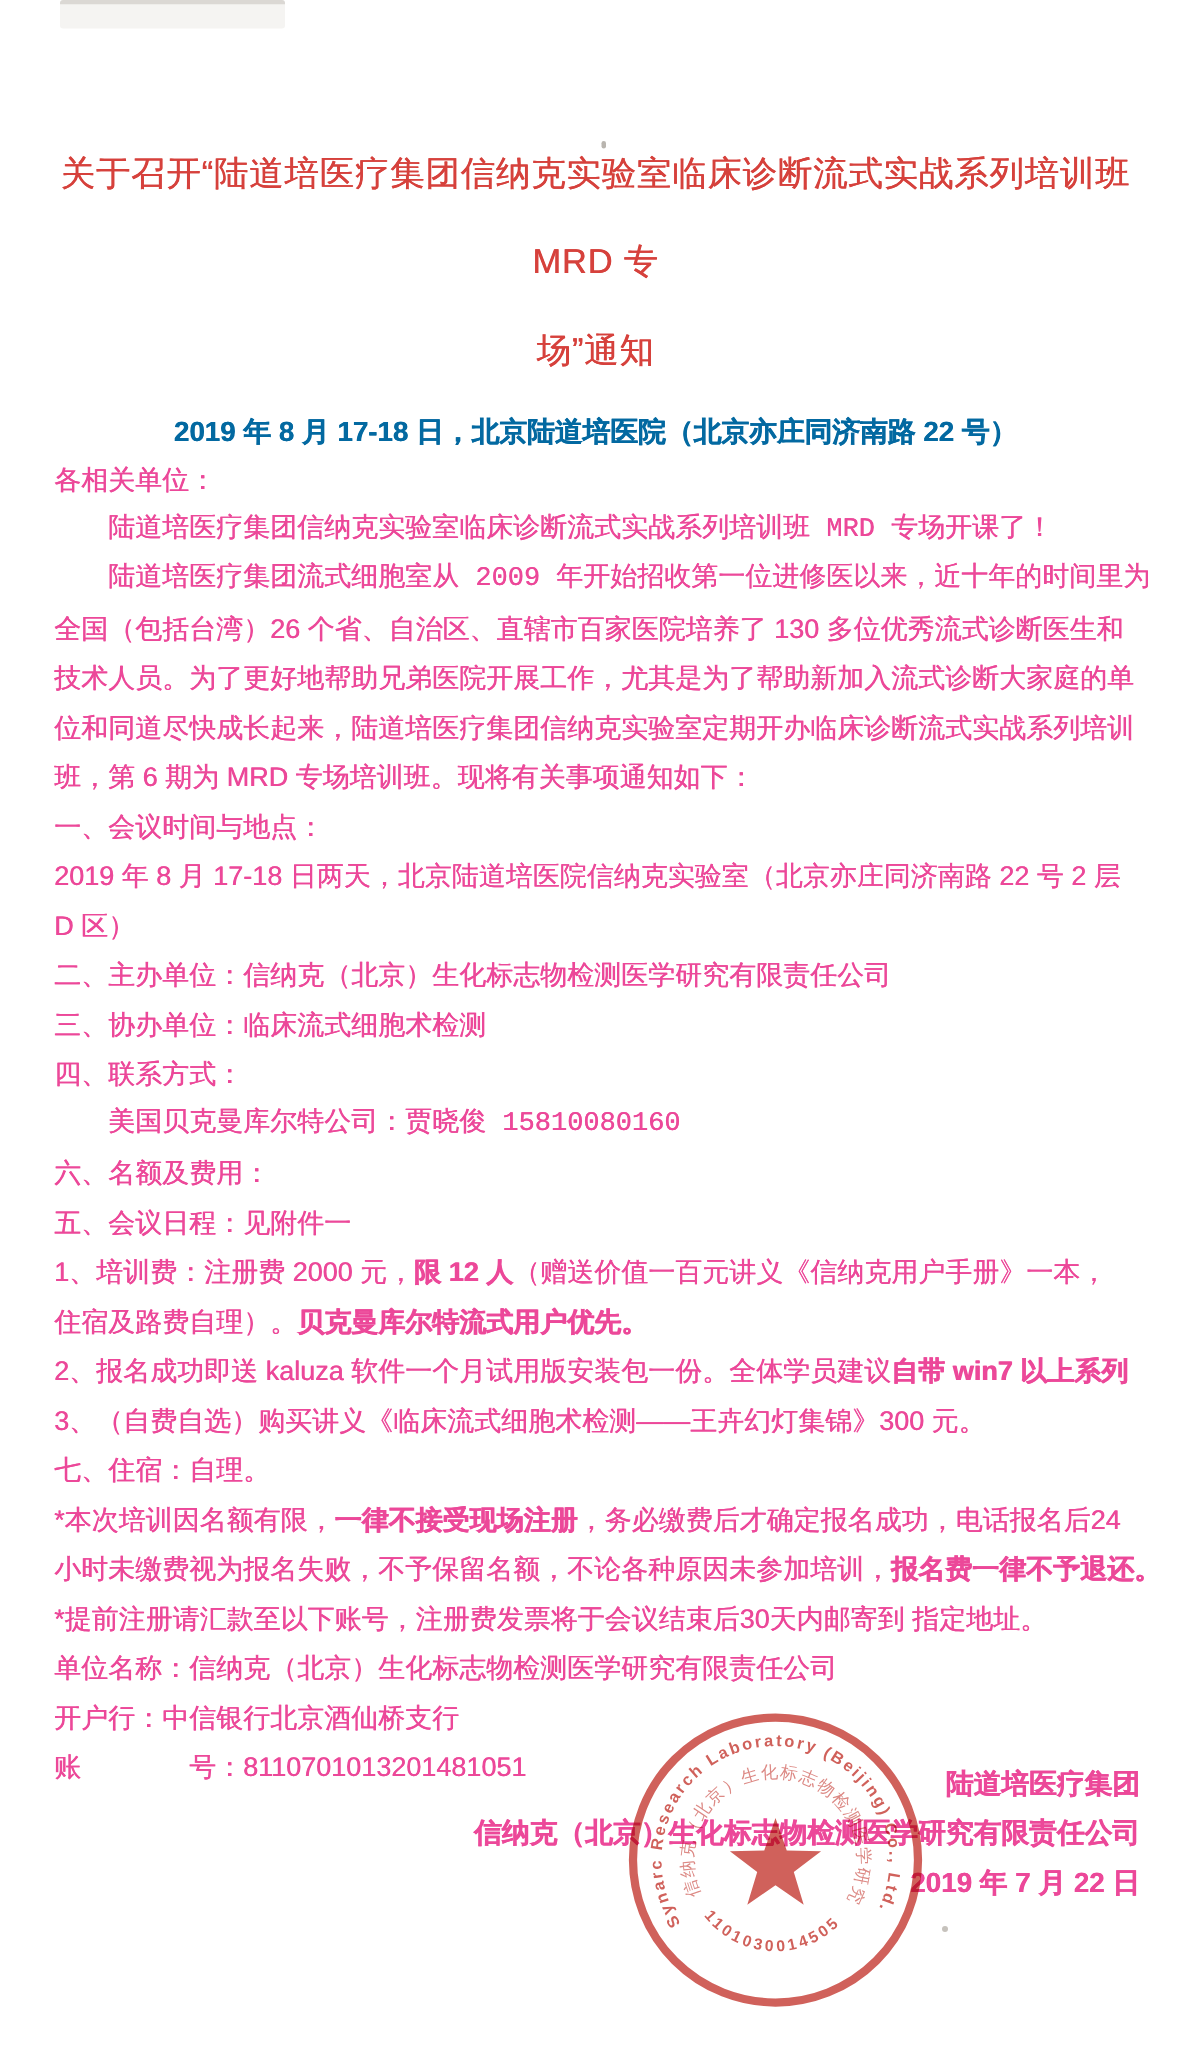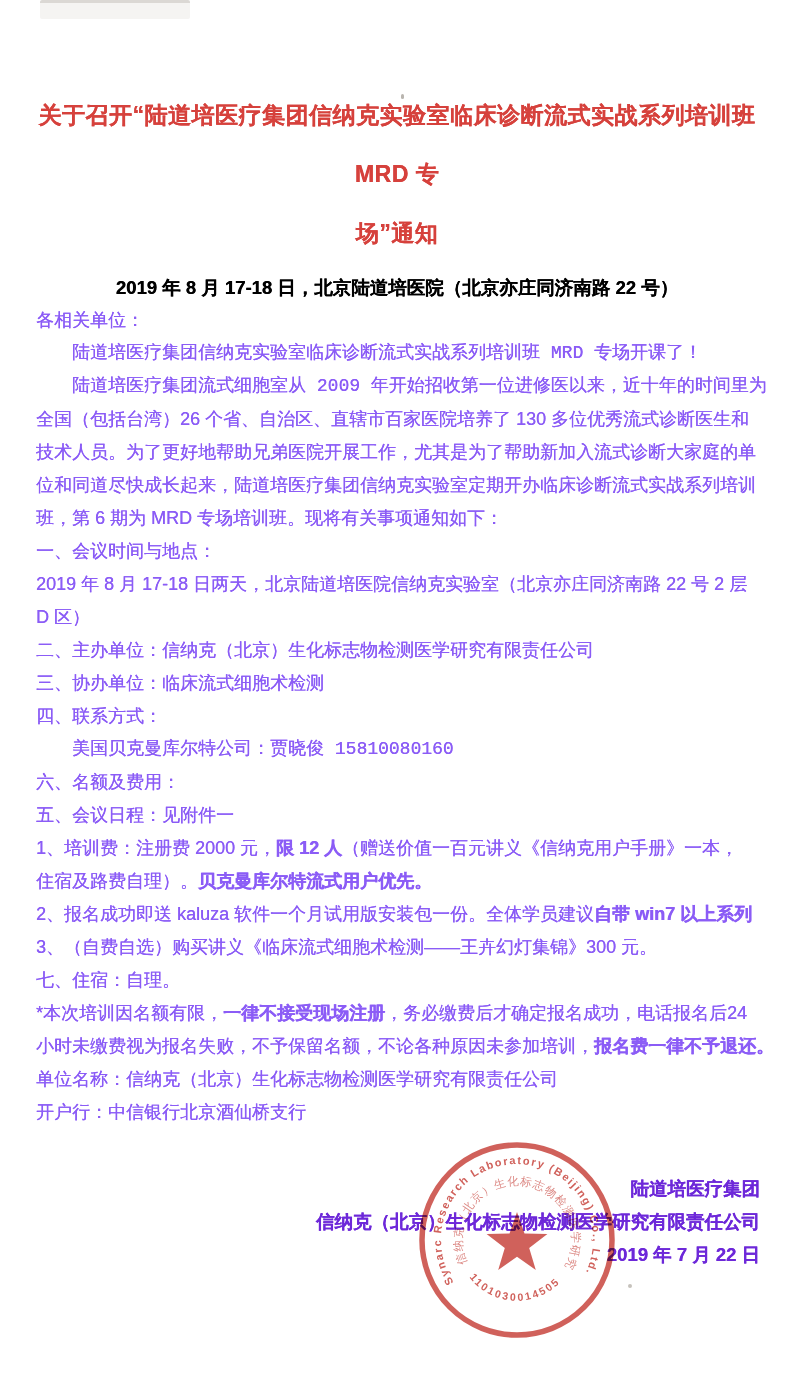--- a/index.html
+++ b/index.html
@@ -17,52 +17,52 @@
     background:#f5f4f2;border-top:3px solid #dbd8d4;border-radius:2px;
   }
   .speck-1{position:absolute;left:401px;top:94px;width:3px;height:5px;background:#b9b5af;border-radius:2px;}
   .speck-2{position:absolute;left:628px;top:1284px;width:4px;height:4px;background:#c6c2bc;border-radius:2px;}
 
   .title{
     margin:0 30px;
     padding-top:86px;
     text-align:center;
     font-size:23px;
-    font-weight:bold;
+    font-weight:normal;
     line-height:59px;
     color:#d6413c;
     letter-spacing:.5px;
     text-shadow:.3px 0 0 currentColor;
   }
   .subtitle{
     margin-top:12px;
     text-align:center;
     font-size:18.5px;
     font-weight:bold;
-    color:#000000;
+    color:#0369a1;
     text-shadow:.3px 0 0 currentColor;
   }
   .doc-body{
     margin:4px 36px 0 36px;
     font-size:18px;
     line-height:33px;
-    color:#8b5cf6;
+    color:#ec4899;
   }
   .doc-body .line{white-space:nowrap;text-shadow:.25px 0 0 currentColor;}
   .doc-body .line.indent{padding-left:36px;font-family:Liberation Mono, monospace;}
   .doc-body .seg-b{font-weight:bold;text-shadow:.45px 0 0 currentColor;margin-top:19px;}
 
   .signature{
     position:absolute;
     right:34px;top:1172px;
     text-align:right;
     font-size:18.5px;
     font-weight:bold;
     line-height:33px;
-    color:#6d28d9;
+    color:#ec4899;
     text-shadow:.3px 0 0 currentColor;
     z-index:1;
   }
 
   .seal{
     position:absolute;
     left:397px;top:1120px;
     width:240px;height:240px;
     z-index:2;
     opacity:.85;
@@ -107,22 +107,24 @@
       <div class="line indent"><span>美国贝克曼库尔特公司：贾晓俊 15810080160</span></div>
       <div class="line"><span>六、名额及费用：</span></div>
       <div class="line"><span>五、会议日程：见附件一</span></div>
       <div class="line"><span>1、培训费：注册费 2000 元，</span><span class="seg-b">限 12 人</span><span>（赠送价值一百元讲义《信纳克用户手册》一本，</span></div>
       <div class="line"><span>住宿及路费自理）。</span><span class="seg-b">贝克曼库尔特流式用户优先。</span></div>
       <div class="line"><span>2、报名成功即送 kaluza 软件一个月试用版安装包一份。全体学员建议</span><span class="seg-b">自带 win7 以上系列</span></div>
       <div class="line"><span>3、（自费自选）购买讲义《临床流式细胞术检测——王卉幻灯集锦》300 元。</span></div>
       <div class="line"><span>七、住宿：自理。</span></div>
       <div class="line"><span>*本次培训因名额有限，</span><span class="seg-b">一律不接受现场注册</span><span>，务必缴费后才确定报名成功，电话报名后24</span></div>
       <div class="line"><span>小时未缴费视为报名失败，不予保留名额，不论各种原因未参加培训，</span><span class="seg-b">报名费一律不予退还。</span></div>
+      <div class="line"><span>*提前注册请汇款至以下账号，注册费发票将于会议结束后30天内邮寄到 指定地址。</span></div>
       <div class="line"><span>单位名称：信纳克（北京）生化标志物检测医学研究有限责任公司</span></div>
       <div class="line"><span>开户行：中信银行北京酒仙桥支行</span></div>
+      <div class="line"><span>账　　　　号：8110701013201481051</span></div>
     </div>
 
   <div class="signature">
     <div>陆道培医疗集团</div>
     <div>信纳克（北京）生化标志物检测医学研究有限责任公司</div>
     <div>2019 年 7 月 22 日</div>
   </div>
 
   <svg class="seal" viewBox="-120 -120 240 240" xmlns="http://www.w3.org/2000/svg">
     <defs>

